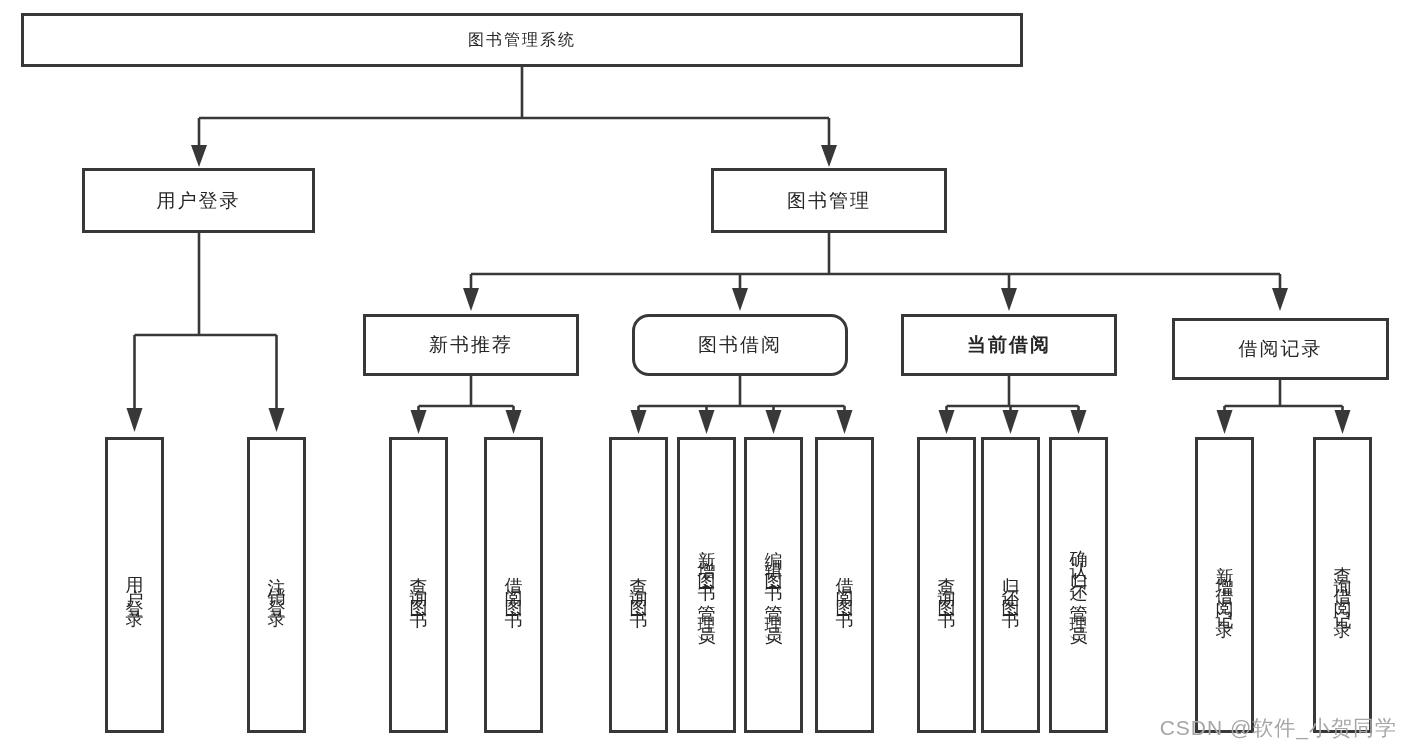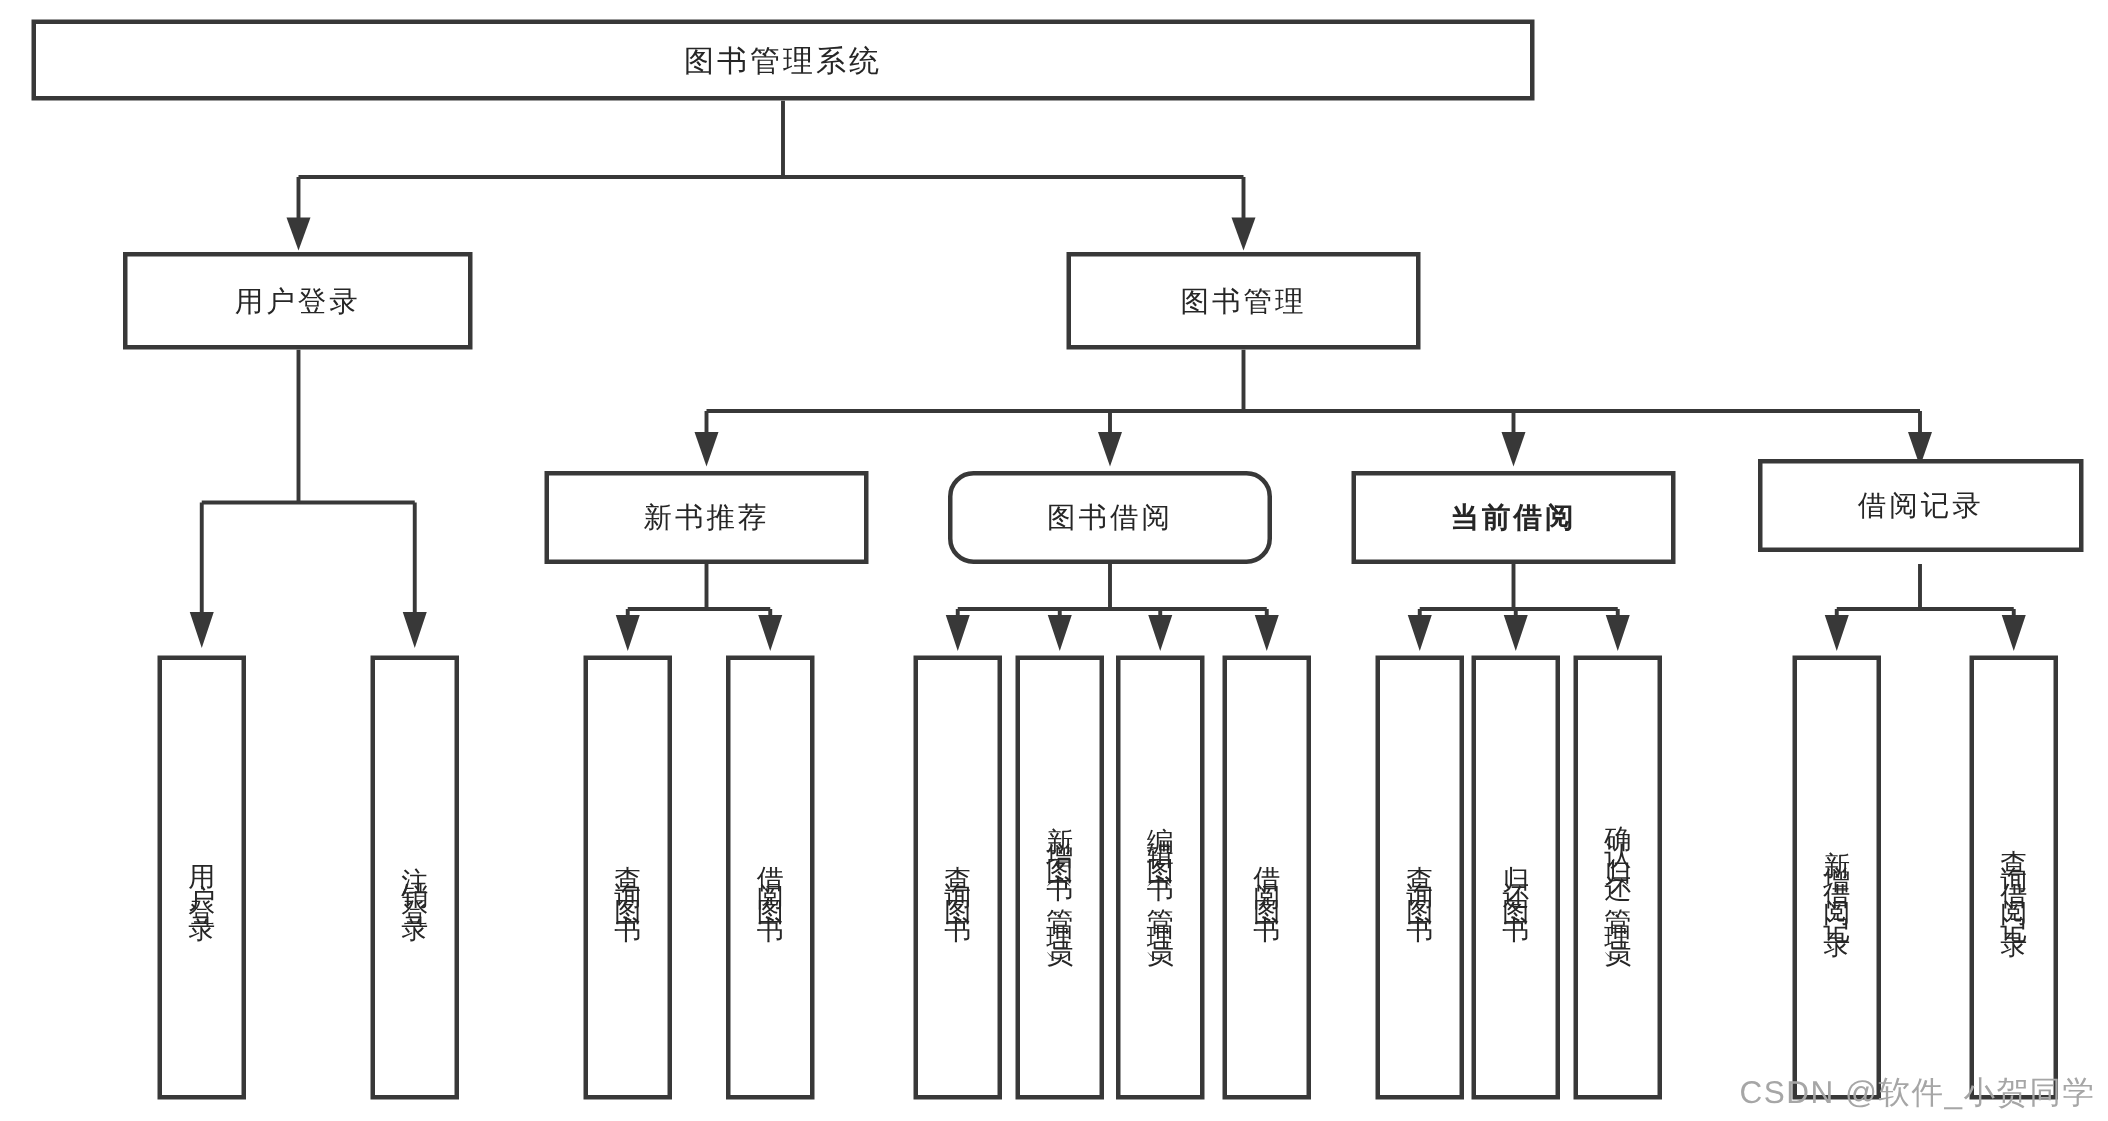--- a/index.html
+++ b/index.html
@@ -35,39 +35,39 @@
     align-items: center;
     justify-content: center;
     color: var(--text);
     z-index: 2;
   }
   .node .lbl {
     font-size: 19px;
     letter-spacing: 2px;
     white-space: nowrap;
   }
-  .node.root .lbl { font-size: 20px; }
+  .node.root .lbl { font-size: 16px; }
   .node.leaf .lbl {
     writing-mode: vertical-rl;
     text-orientation: mixed;
     font-size: 18px;
     letter-spacing: 11px;
     line-height: 1;
     white-space: normal;
   }
   
   .pos-root   { left: 21px;  top: 13px;  width: 1002px; height: 54px; }
   
   .pos-l2-a   { left: 82px;  top: 168px; width: 233px;  height: 65px; }
   .pos-l2-b   { left: 711px; top: 168px; width: 236px;  height: 65px; }
   
   .pos-l3-a   { left: 363px;  top: 314px; width: 216px; height: 62px; }
   .pos-l3-b   { left: 632px;  top: 314px; width: 216px; height: 62px; border-radius: 17px; }
   .pos-l3-c   { left: 901px;  top: 314px; width: 216px; height: 62px; font-weight: bold; }
-  .pos-l3-d   { left: 1172px; top: 306px; width: 217px; height: 62px; }
+  .pos-l3-d   { left: 1172px; top: 318px; width: 217px; height: 62px; }
   
   .leaf { top: 437px; width: 59px; height: 296px; }
   .pos-g1-1 { left: 105px; }  .pos-g1-2 { left: 247px; }
   .pos-g2-1 { left: 389px; }  .pos-g2-2 { left: 484px; }
   .pos-g3-1 { left: 609px; }  .pos-g3-2 { left: 677px; }
   .pos-g3-3 { left: 744px; }  .pos-g3-4 { left: 815px; }
   .pos-g4-1 { left: 917px; }  .pos-g4-2 { left: 981px; }
   .pos-g4-3 { left: 1049px; }
   .pos-g5-1 { left: 1195px; } .pos-g5-2 { left: 1313px; }
   #watermark {

